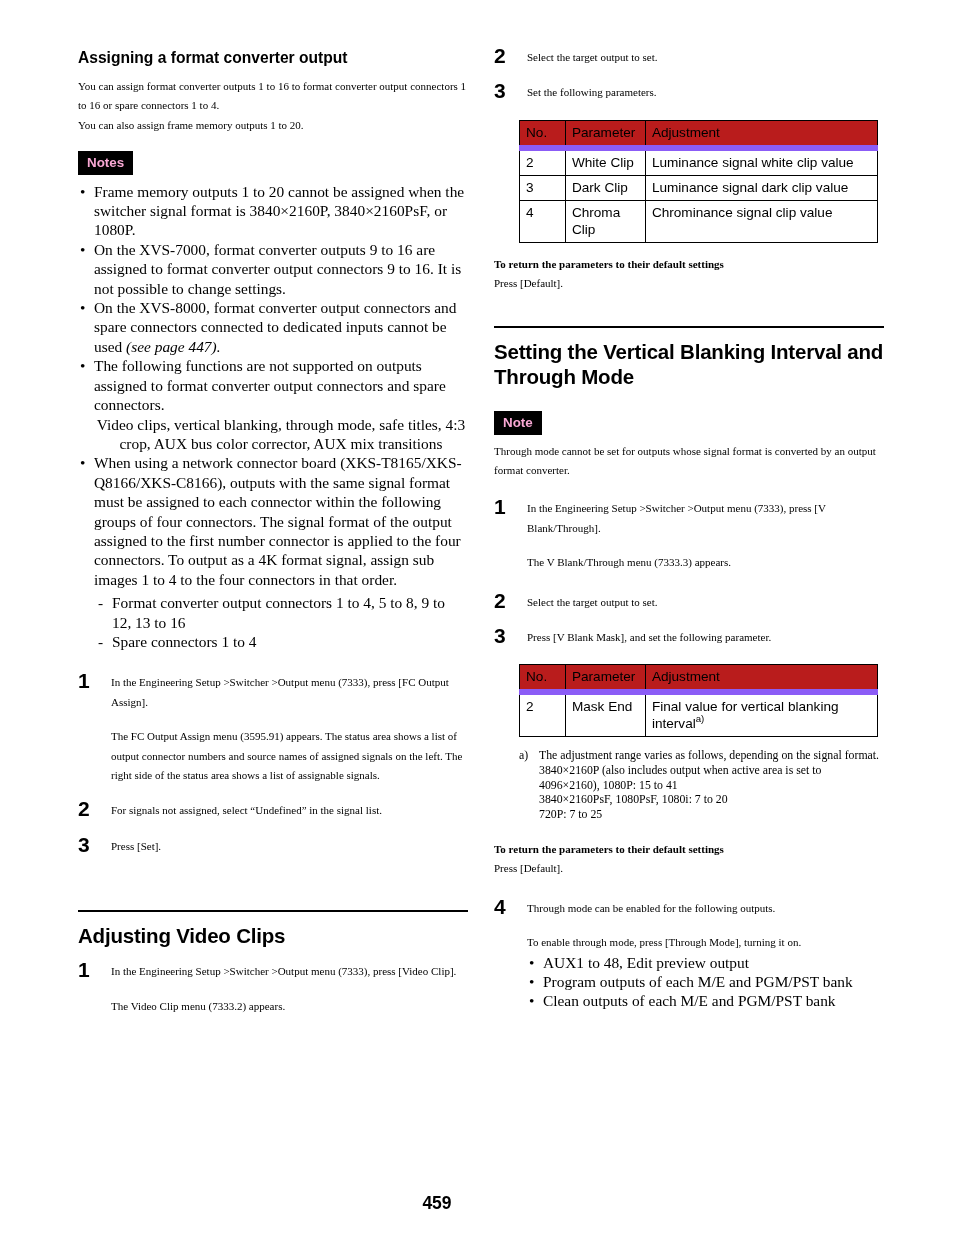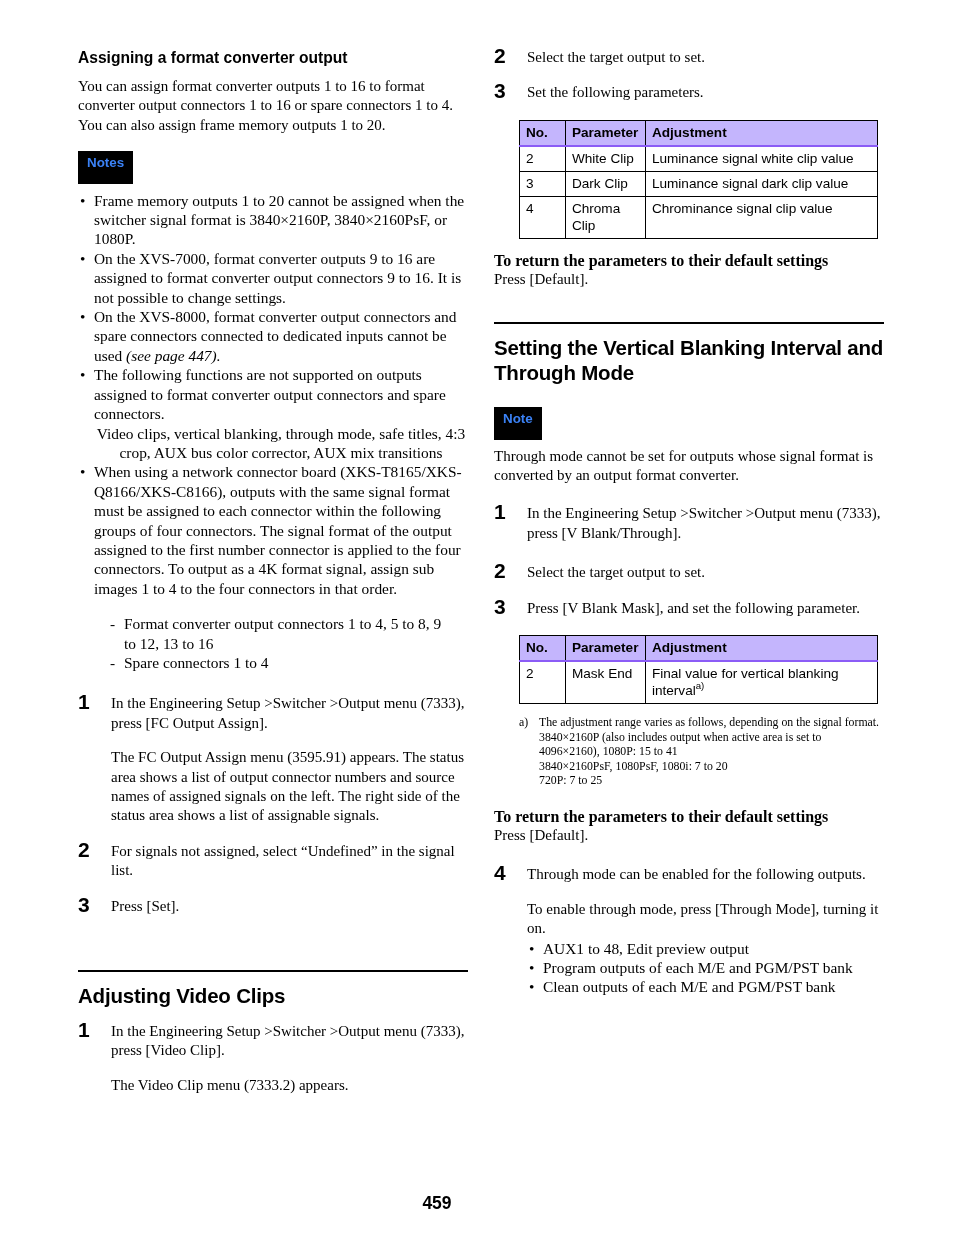--- a/index.html
+++ b/index.html
@@ -47,44 +47,44 @@
   h3.sub-title {
     font-family: "Liberation Sans", "DejaVu Sans", sans-serif;
     font-weight: bold;
     font-size: 15.6px;
     line-height: 20px;
     margin: 0 0 9px 0;
   }
   h4.bold-lead {
     font-family: "Liberation Serif", "DejaVu Serif", serif;
     font-weight: bold;
-    font-size: 16px;
+    font-size: 11px;
     line-height: 19px;
     margin: 12px 0 0 0;
   }
 
   
   p.body {
-    font-size: 15px;
+    font-size: 11px;
     line-height: 19.4px;
     margin: 0 0 0 0;
     text-align: left;
   }
   p.body + p.body { margin-top: 0; }
 
   
   .note-badge {
     display: inline-block;
     background: #000000;
-    color: #3b82f6;
+    color: #f9a8d4;
     font-family: "Liberation Sans", "DejaVu Sans", sans-serif;
     font-weight: bold;
     font-size: 13.4px;
     line-height: 13.4px;
-    padding: 5px 9px 14px 9px;
+    padding: 5px 9px 5px 9px;
     margin: 16px 0 7px 0;
   }
 
   
   ul.bullets {
     list-style: none;
     margin: 0;
     padding: 0;
   }
   ul.bullets > li {
@@ -100,21 +100,21 @@
     left: 2px;
     top: 0;
     font-size: 15.4px;
     line-height: 19.4px;
   }
   .no-marker { padding-left: 16px; text-align: center; }
   .no-marker::before { content: "" !important; }
 
   ul.dashes {
     list-style: none;
-    margin: 16px;
+    margin: 4px;
     padding: 0 0 0 14px;
   }
   ul.dashes > li {
     position: relative;
     padding-left: 16px;
     font-size: 15.4px;
     line-height: 19.4px;
   }
   ul.dashes > li::before {
     content: "-";
@@ -150,23 +150,23 @@
     font-size: 13.6px;
     line-height: 17px;
   }
   table.param th, table.param td {
     border: 1px solid #000000;
     text-align: left;
     vertical-align: top;
     padding: 3px 5px 4px 6px;
   }
   table.param thead th {
-    background: #c4b5fd;
-    font-weight: bold;
-    border-bottom: 2px solid #8b5cf6;
+    background: #b91c1c;
+    font-weight: normal;
+    border-bottom: 6px solid #8b5cf6;
   }
   table.param tbody td { background: #ffffff; }
   col.c-no    { width: 46px; }
   col.c-param { width: 80px; }
   col.c-adj   { width: 233px; }
   td.tall { height: 34px; }
 
   
   .footnote {
     position: relative;
@@ -304,20 +304,21 @@
     <p class="body">Press [Default].</p>
 
     <h2 class="section-title rule-above" style="margin-top:33px; margin-bottom:10px;">Setting the Vertical Blanking Interval and Through Mode</h2>
 
     <div class="note-badge" style="margin-top:12px;">Note</div>
     <p class="body">Through mode cannot be set for outputs whose signal format is converted by an output format converter.</p>
 
     <div class="step" style="margin-top:19px;">
       <span class="num">1</span>
       <p class="body">In the Engineering Setup &gt;Switcher &gt;Output menu (7333), press [V Blank/Through].</p>
+      <p class="body">The V Blank/Through menu (7333.3) appears.</p>
     </div>
 
     <div class="step" style="margin-top:20px;">
       <span class="num">2</span>
       <p class="body">Select the target output to set.</p>
     </div>
 
     <div class="step">
       <span class="num">3</span>
       <p class="body">Press [V Blank Mask], and set the following parameter.</p>

